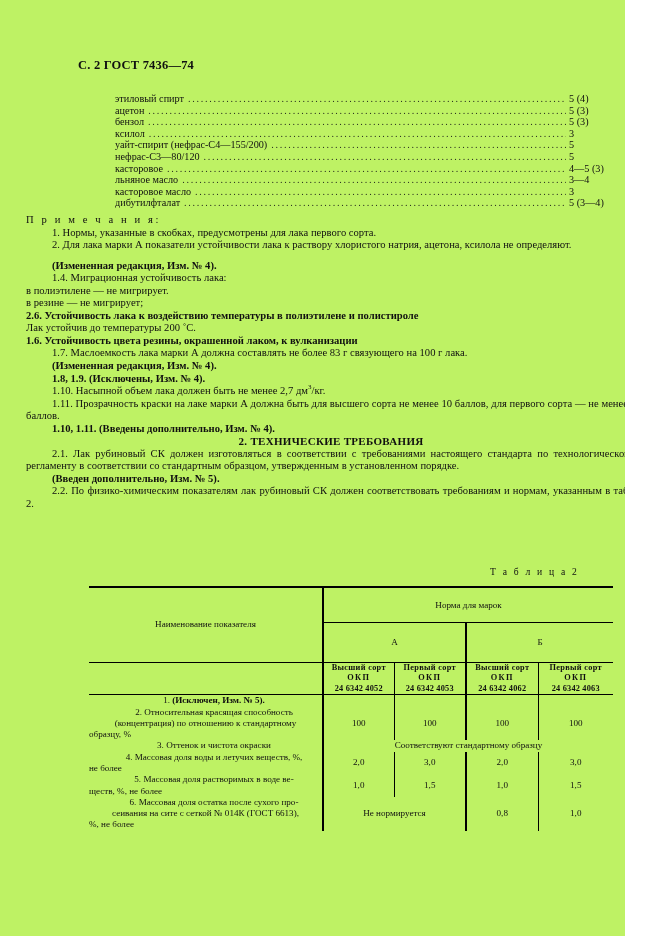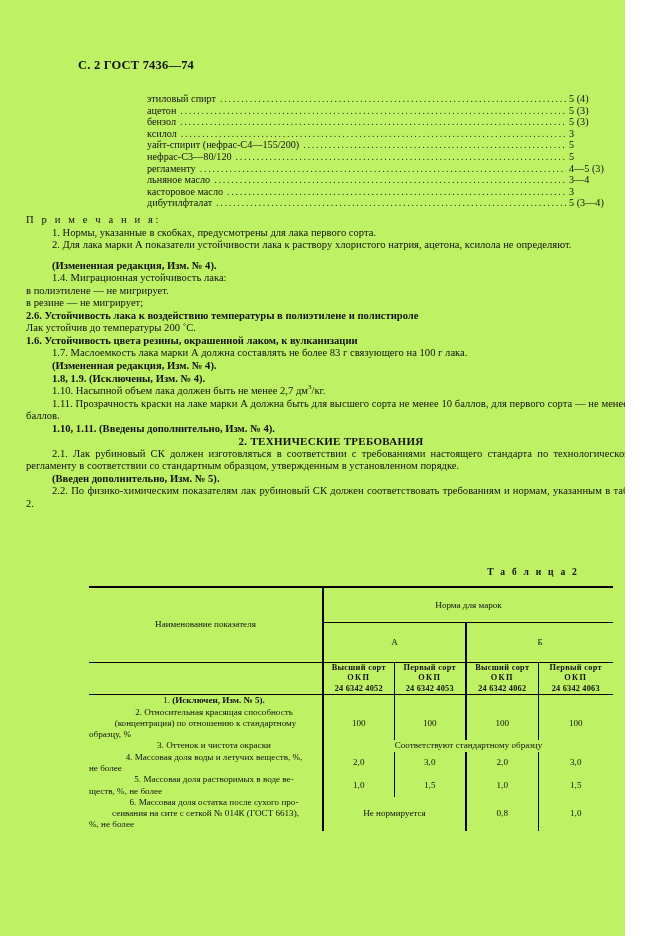--- a/index.html
+++ b/index.html
@@ -35,21 +35,20 @@
     left: 115px;
     top: 93px;
     width: 500px;
   }
   .solvent-row {
     display: flex;
     align-items: flex-end;
     font-size: 10.2px;
     line-height: 11.6px;
     white-space: nowrap;
-    margin-left: 32px;
   }
   .solvent-name { flex: 0 0 auto; }
   .solvent-dots {
     flex: 1 1 auto;
     overflow: hidden;
     margin: 0 3px 0 4px;
     letter-spacing: 1.7px;
     font-size: 10.2px;
     color: #1a1a1a;
     white-space: nowrap;
@@ -87,21 +86,20 @@
     letter-spacing: 0.3px;
   }
 
   
   .tbl-caption {
     position: absolute;
     right: 46px;
     top: 566px;
     font-size: 9.6px;
     letter-spacing: 2.2px;
-    font-weight: bold;
   }
 
   
   .tbl-wrap {
     position: absolute;
     left: 89px;
     top: 586px;
     width: 524px;
   }
   table.norm {
@@ -188,21 +186,21 @@
         <span class="solvent-name">уайт-спирит (нефрас-С4—155/200)</span>
         <span class="solvent-dots">..................................................................................................................................</span>
         <span class="solvent-val">5</span>
       </div>
       <div class="solvent-row">
         <span class="solvent-name">нефрас-С3—80/120</span>
         <span class="solvent-dots">..................................................................................................................................</span>
         <span class="solvent-val">5</span>
       </div>
       <div class="solvent-row">
-        <span class="solvent-name">регламенту</span>
+        <span class="solvent-name">касторовое</span>
         <span class="solvent-dots">..................................................................................................................................</span>
         <span class="solvent-val">4—5 (3)</span>
       </div>
       <div class="solvent-row">
         <span class="solvent-name">льняное масло</span>
         <span class="solvent-dots">..................................................................................................................................</span>
         <span class="solvent-val">3—4</span>
       </div>
       <div class="solvent-row">
         <span class="solvent-name">касторовое масло</span>

